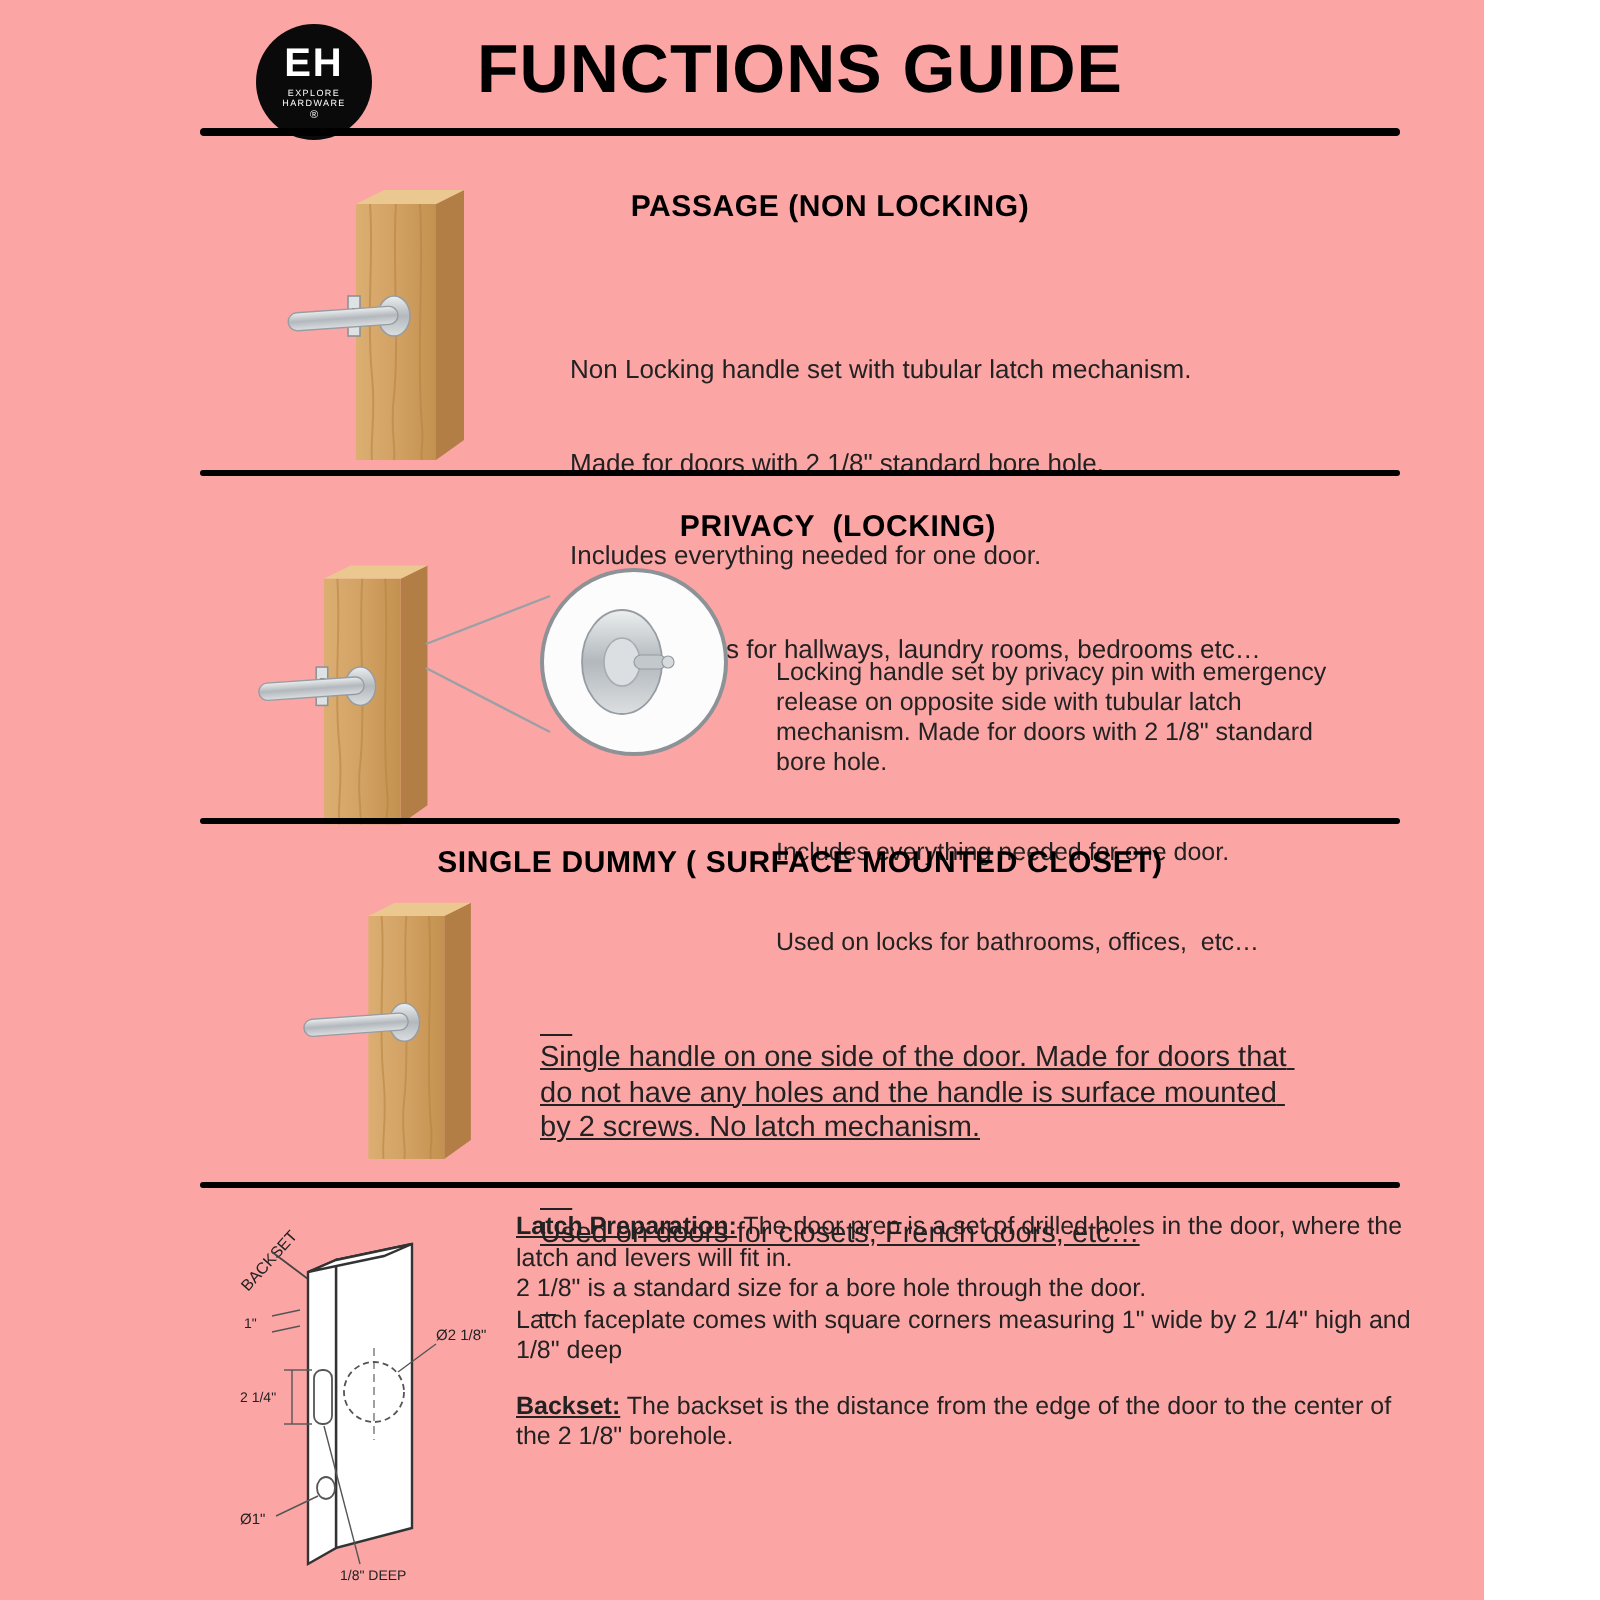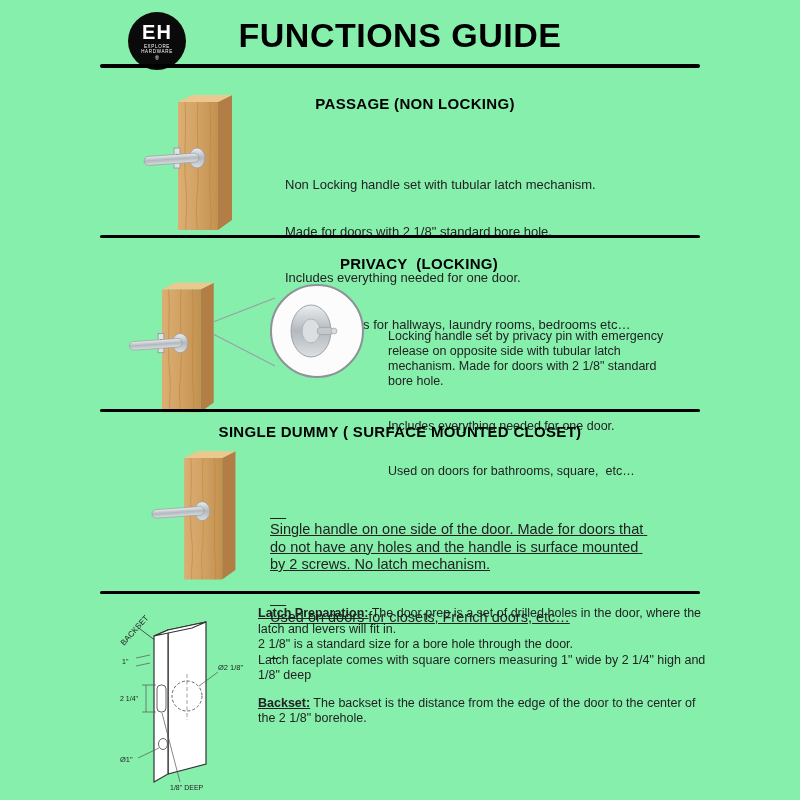--- a/index.html
+++ b/index.html
@@ -1,18 +1,18 @@
 <!DOCTYPE html>
 <html><head>
 <meta charset="utf-8">
 <style>
   * { margin:0; padding:0; box-sizing:border-box; }
   html,body { background:#ffffff; }
   body { width:800px; height:800px; font-family:"Liberation Sans", sans-serif; color:#1a1a1a; }
-  .page { position:relative; width:800px; height:800px; background:#86efac; overflow:hidden; }
+  .page { position:relative; width:742px; height:800px; background:#fca5a5; overflow:hidden; }
 
   
   .logo { position:absolute; left:128px; top:12px; width:58px; height:58px; border-radius:50%;
           background:#0a0a0a; color:#fff; display:flex; flex-direction:column; align-items:center;
           justify-content:center; text-align:center; }
   .logo-eh { font-size:20px; font-weight:bold; letter-spacing:1px; line-height:20px; }
   .logo-sub { font-size:4.5px; letter-spacing:0.7px; margin-top:2px; }
   .logo-reg { font-size:5.5px; margin-top:1px; }
   .title { position:absolute; left:190px; top:16px; width:420px; text-align:center;
            font-size:34px; font-weight:700; letter-spacing:0.5px; color:#000; white-space:pre-wrap; }
@@ -123,21 +123,21 @@
       <circle cx="112" cy="53" r="46" fill="#fcfcfc" stroke="#8d9297" stroke-width="2"></circle>
       <ellipse cx="106" cy="53" rx="20" ry="26" fill="url(#gMetal)" stroke="#969ca1" stroke-width="0.9"></ellipse>
       <ellipse cx="106" cy="53" rx="9" ry="12" fill="#dbdfe2" stroke="#a6acb1" stroke-width="0.8"></ellipse>
       <rect x="112" y="49.5" width="16" height="7" rx="3.5" fill="#c3c8cc" stroke="#969ca1" stroke-width="0.6"></rect>
       <circle cx="129" cy="53" r="3" fill="#d7dbde" stroke="#969ca1" stroke-width="0.6"></circle>
     </svg>
   </div>
   <div class="body-text b2">
     <div>Locking handle set by privacy pin with emergency release on opposite side with tubular latch mechanism. Made for doors with 2 1/8" standard bore hole.</div>
     <div>Includes everything needed for one door.</div>
-    <div>Used on doors for bathrooms, square,  etc…</div>
+    <div>Used on locks for bathrooms, offices,  etc…</div>
   </div>
   <div class="rule rule-2"></div>
 
   <h2 class="sec-title t3">SINGLE DUMMY ( SURFACE MOUNTED CLOSET)</h2>
   <div class="door d3">
     <svg viewBox="0 0 118 146" width="100%" height="100%">
       <polygon points="76,14 90,7 90,132 76,142" fill="#b27e45"></polygon>
       <polygon points="36,14 50,7 90,7 76,14" fill="#eac88f"></polygon>
       <rect x="36" y="14" width="40" height="128" fill="url(#gWood)"></rect>
       <path class="grain" d="M43,14 C45,40 41,70 44,100 C46,120 43,132 44,142"></path>

